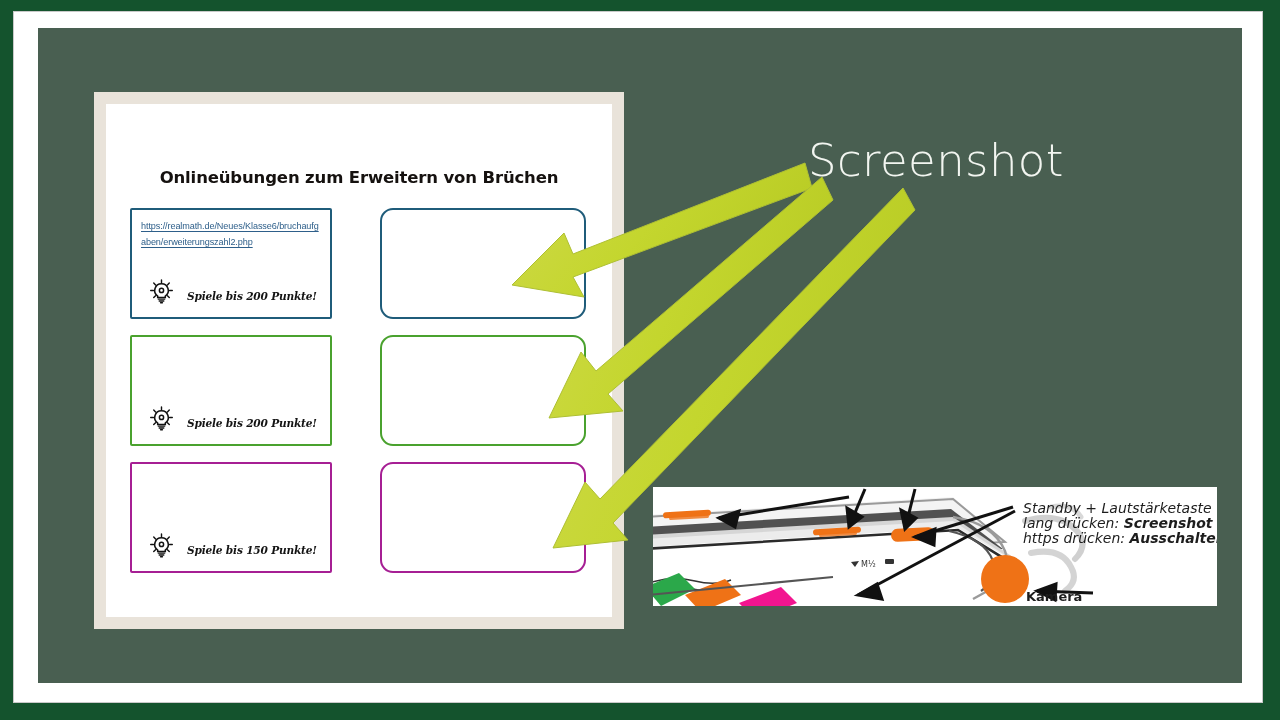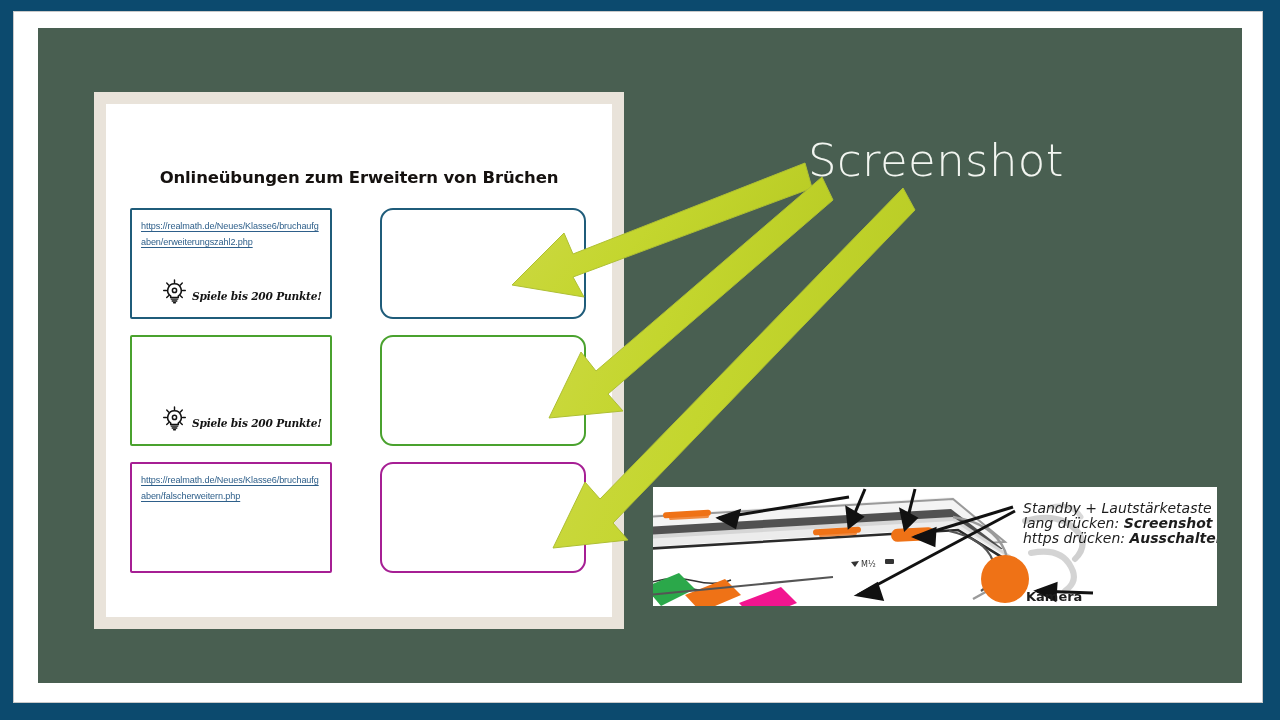--- a/index.html
+++ b/index.html
@@ -6,21 +6,21 @@
     margin: 0;
     padding: 0;
     background: #ffffff;
     font-family: "Liberation Sans", sans-serif;
   }
   #root {
     position: relative;
     width: 1280px;
     height: 720px;
     overflow: hidden;
-    background: #0c4a6e;
+    background: #14532d;
   }
 
   
   .slide-frame {
     position: absolute;
     left: 13px;
     top: 11px;
     width: 1250px;
     height: 692px;
     border: 1px solid #c9c9c9;
@@ -101,25 +101,25 @@
     font-size: 9.1px;
     line-height: 15.5px;
     color: #2e5f8a;
     text-decoration: underline;
     text-underline-offset: 1.5px;
     word-break: break-all;
     letter-spacing: -0.1px;
   }
   .hint-row {
     position: absolute;
-    left: 29px;
+    left: 16px;
     bottom: 12px;
     display: flex;
     align-items: flex-end;
-    gap: 4px;
+    gap: 12px;
   }
   .bulb-icon {
     width: 27px;
     height: 27px;
     flex: 0 0 auto;
     display: block;
   }
   .hint-text {
     font-family: "DejaVu Serif", serif;
     font-style: italic;
@@ -244,21 +244,41 @@
               <line x1="15.2" y1="31.2" x2="24.8" y2="31.2"></line>
               <line x1="16.6" y1="34" x2="23.4" y2="34"></line>
               <line x1="18.6" y1="36.6" x2="21.4" y2="36.6"></line>
             </g>
           </svg>
           <span class="hint-text">Spiele bis 200 Punkte!</span>
         </div>
       </div>
 
       <div class="link-box" style="left:24px; top:358px; width:202px; height:111px; border-color:#a61f94;">
-        <div class="url">https://realmath.de/Neues/Klasse6/bruchaufgaben/falscherweitern.php</div>
+        <div class="hint-row">
+          <svg class="bulb-icon" viewBox="0 0 40 40">
+            <g stroke="#111" stroke-width="2.1" stroke-linecap="round" fill="none">
+              <line x1="20" y1="3" x2="20" y2="7"></line>
+              <line x1="8.5" y1="7.5" x2="11.2" y2="10.2"></line>
+              <line x1="31.5" y1="7.5" x2="28.8" y2="10.2"></line>
+              <line x1="4" y1="18.5" x2="8" y2="18.5"></line>
+              <line x1="36" y1="18.5" x2="32" y2="18.5"></line>
+              <line x1="8.5" y1="29" x2="11.2" y2="26.3"></line>
+              <line x1="31.5" y1="29" x2="28.8" y2="26.3"></line>
+            </g>
+            <path d="M20 8.5 a10 10 0 0 0 -5.6 18.3 v2.2 h11.2 v-2.2 A10 10 0 0 0 20 8.5 z" fill="none" stroke="#111" stroke-width="2.3"></path>
+            <circle cx="20" cy="18.4" r="3.1" fill="none" stroke="#111" stroke-width="2.2"></circle>
+            <g stroke="#111" stroke-width="2" stroke-linecap="round">
+              <line x1="15.2" y1="31.2" x2="24.8" y2="31.2"></line>
+              <line x1="16.6" y1="34" x2="23.4" y2="34"></line>
+              <line x1="18.6" y1="36.6" x2="21.4" y2="36.6"></line>
+            </g>
+          </svg>
+          <span class="hint-text">Spiele bis 150 Punkte!</span>
+        </div>
       </div>
 
       <div class="blank-box" style="left:274px; top:104px; width:206px; height:111px; border-color:#1f5c7a;"></div>
       <div class="blank-box" style="left:274px; top:231px; width:206px; height:111px; border-color:#4aa22e;"></div>
       <div class="blank-box" style="left:274px; top:358px; width:206px; height:111px; border-color:#a61f94;"></div>
     </div>
   </div>
 
   <div class="screenshot-word">Screenshot</div>
 

